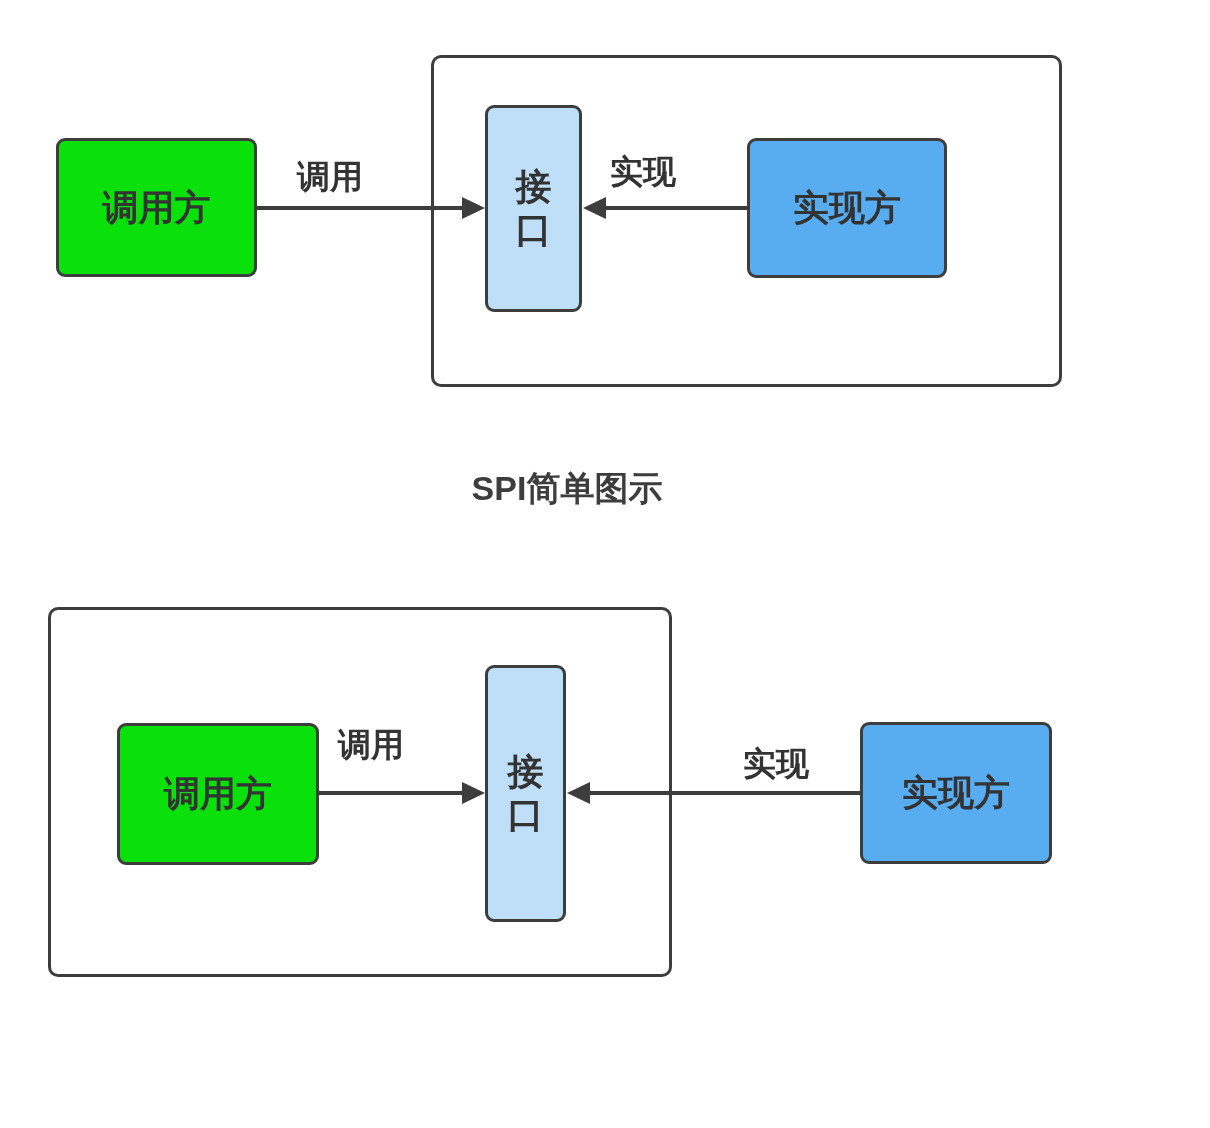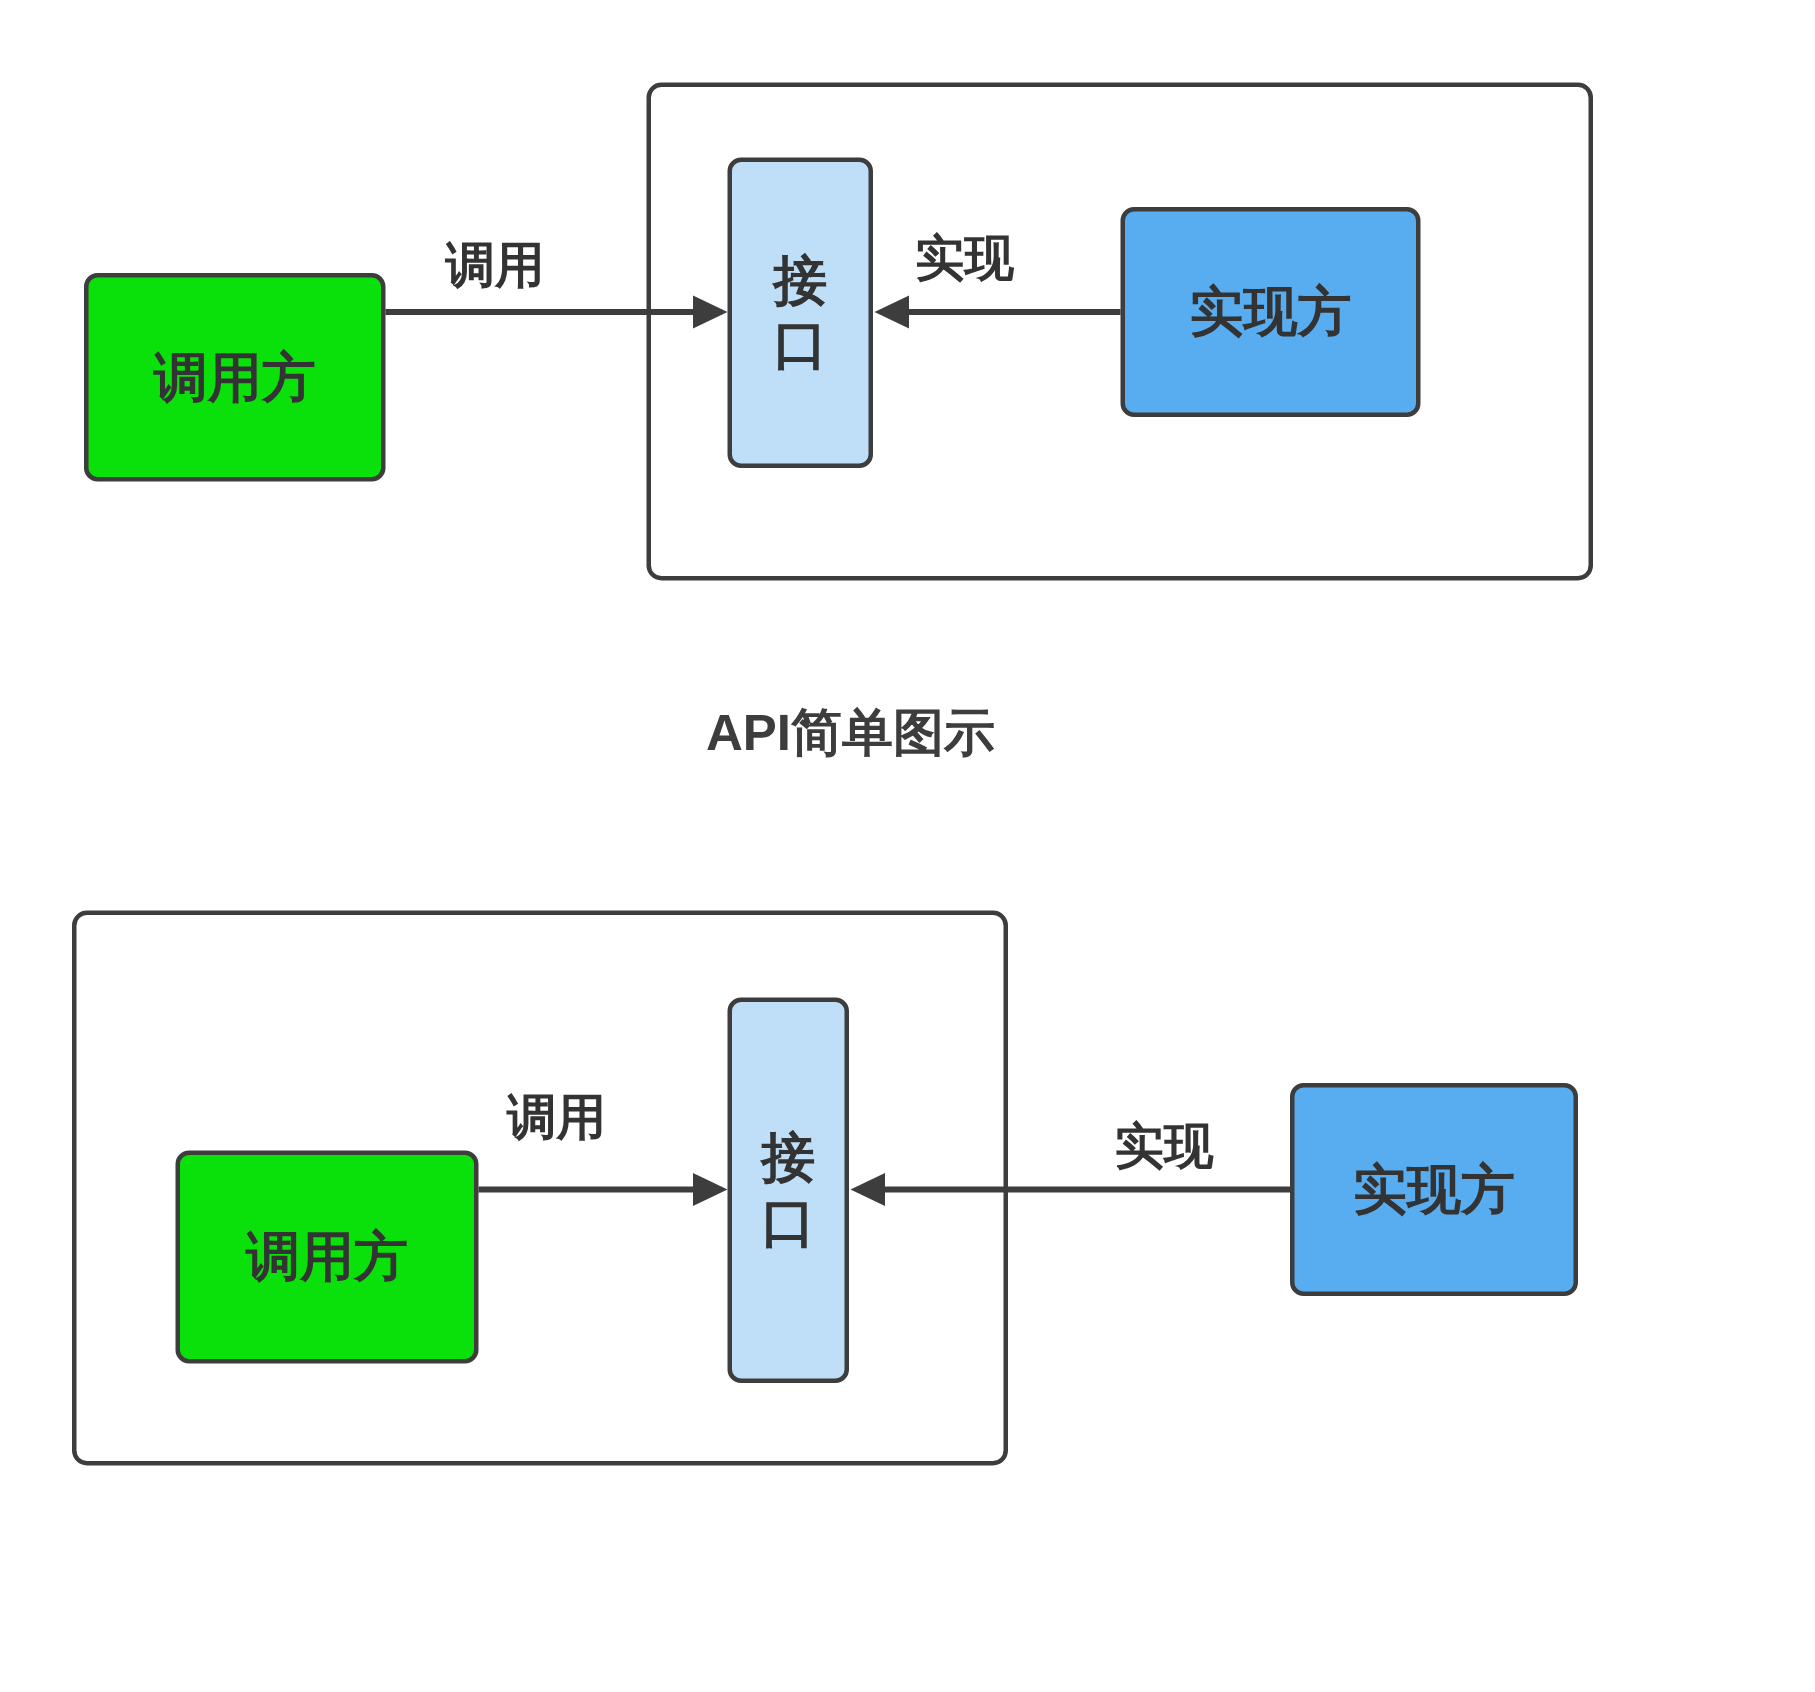--- a/index.html
+++ b/index.html
@@ -29,21 +29,21 @@
     border-radius: 9px;
     display: flex;
     align-items: center;
     justify-content: center;
     text-align: center;
     font-weight: bold;
     color: var(--text);
     font-size: 36px;
     line-height: 1.15;
   }
-  .node.green { background: var(--green); margin-top: 44px; }
+  .node.green { background: var(--green); }
   .node.lightblue { background: var(--light_blue); }
   .node.blue { background: var(--blue); }
   .iface { flex-direction: column; font-size: 36px; line-height: 1.18; }
   .edge-line {
     position: absolute;
     height: 4px;
     background: var(--line);
   }
   .arrowhead {
     position: absolute;
@@ -92,21 +92,21 @@
   </div>
 
   <div class="arrowhead left" style="left:583px; top:197px;"></div>
   <div class="edge-line" style="left:604px; top:206px; width:143px;"></div>
   <div class="edge-label" style="left:610px; top:150px;">实现</div>
 
   <div class="node blue" style="left:747px; top:138px; width:200px; height:140px;">
     <span>实现方</span>
   </div>
 
-  <div class="caption" style="left:407px; top:466px;">API简单图示</div>
+  <div class="caption" style="left:407px; top:466px;">SPI简单图示</div>
 
   <div class="frame" style="left:48px; top:607px; width:624px; height:370px;"></div>
 
   <div class="node green" style="left:117px; top:723px; width:202px; height:142px;">
     <span>调用方</span>
   </div>
 
   <div class="edge-line" style="left:319px; top:791px; width:144px;"></div>
   <div class="arrowhead right" style="left:462px; top:782px;"></div>
   <div class="edge-label" style="left:338px; top:723px;">调用</div>

